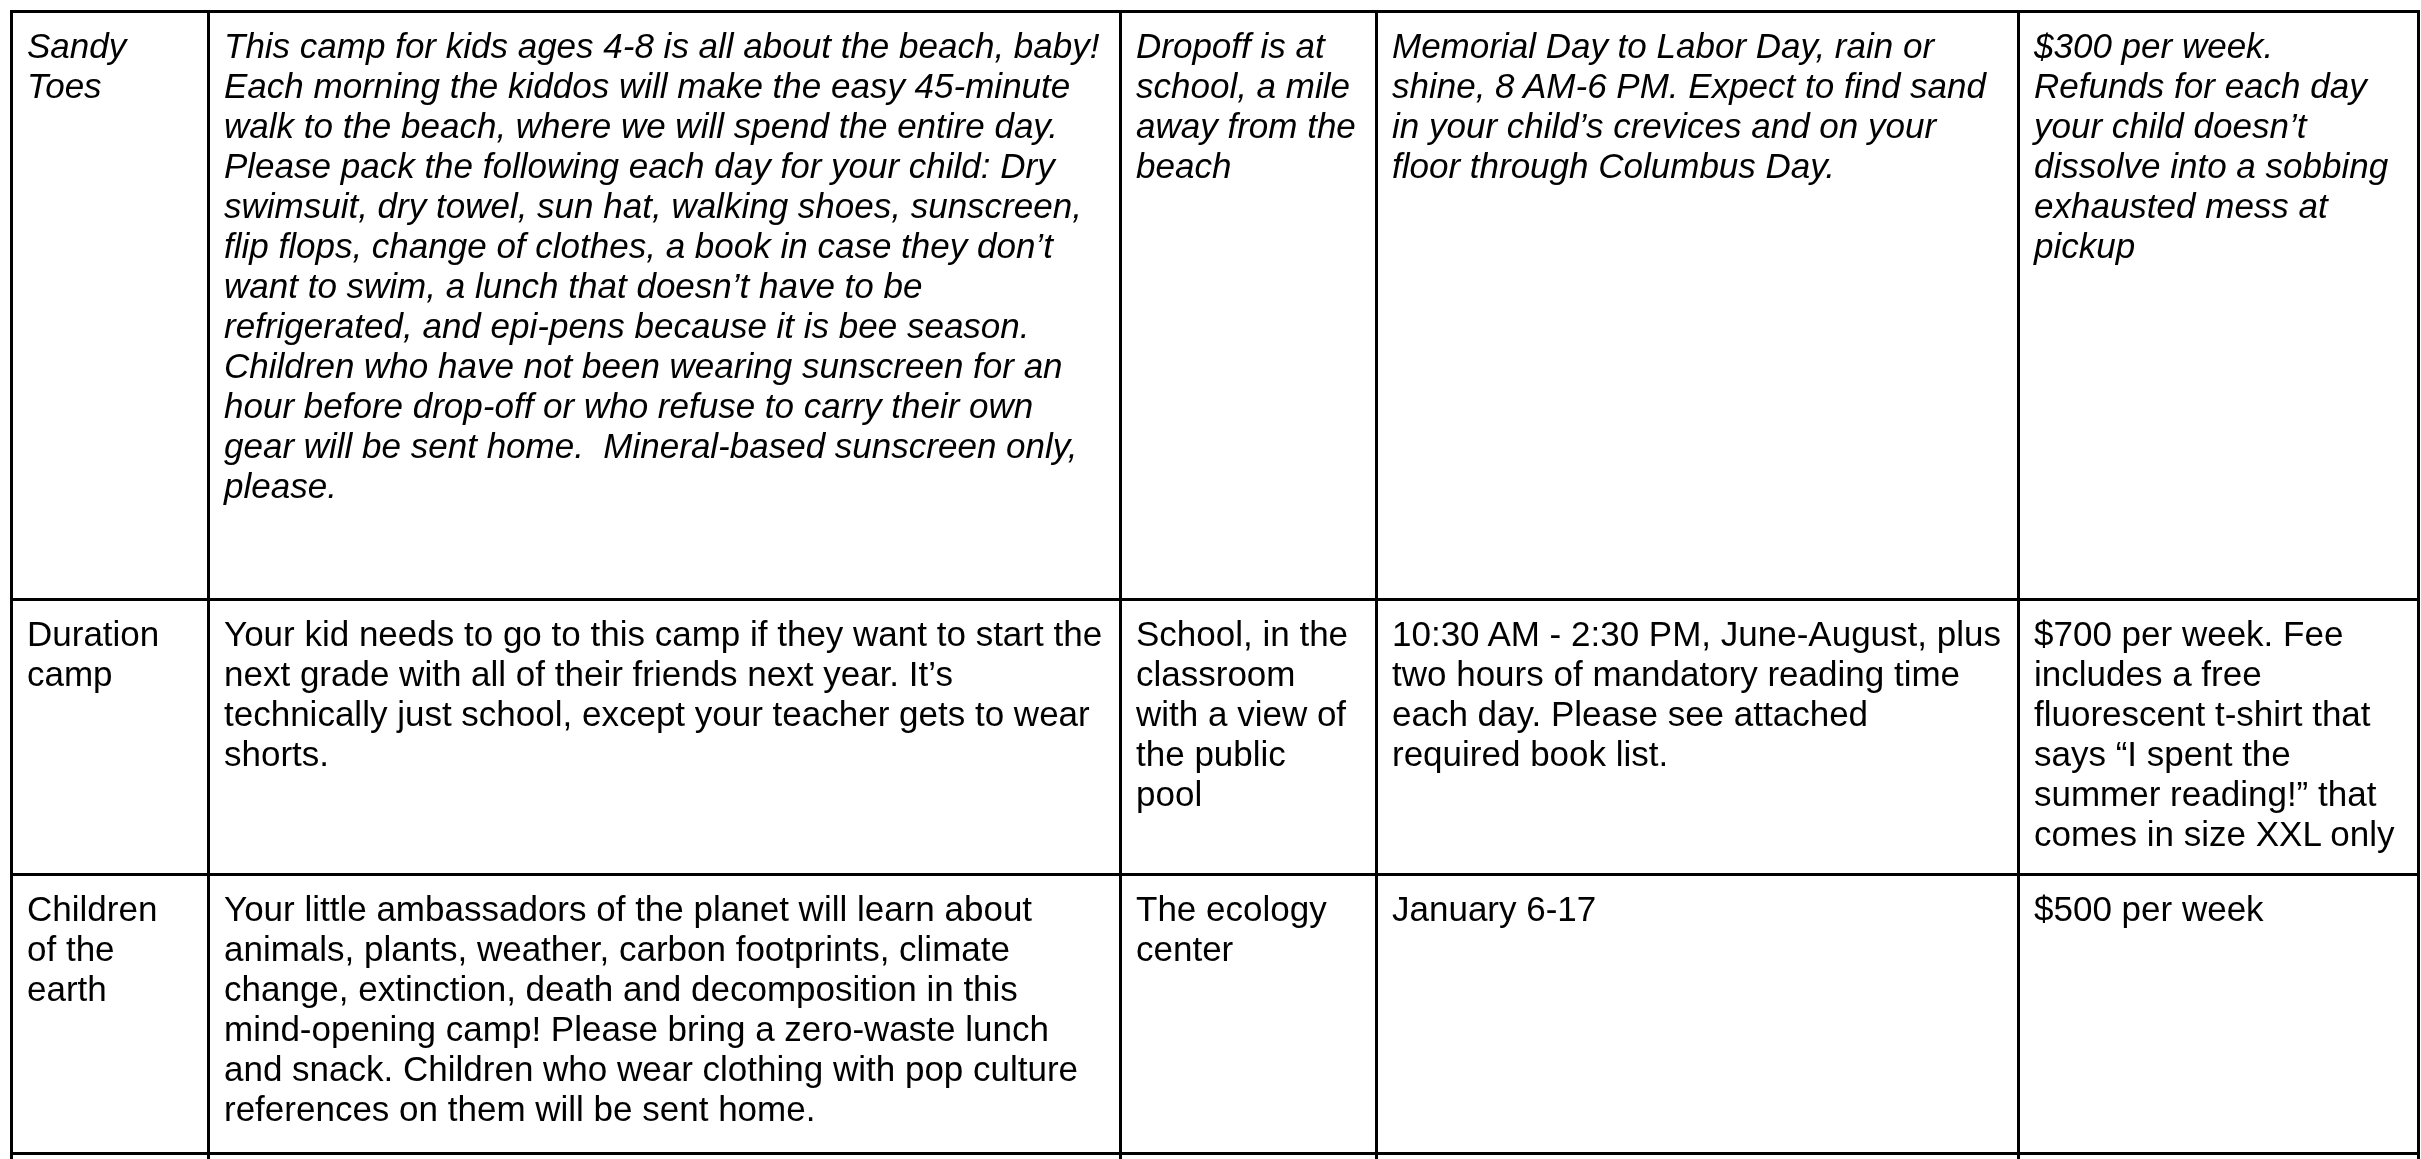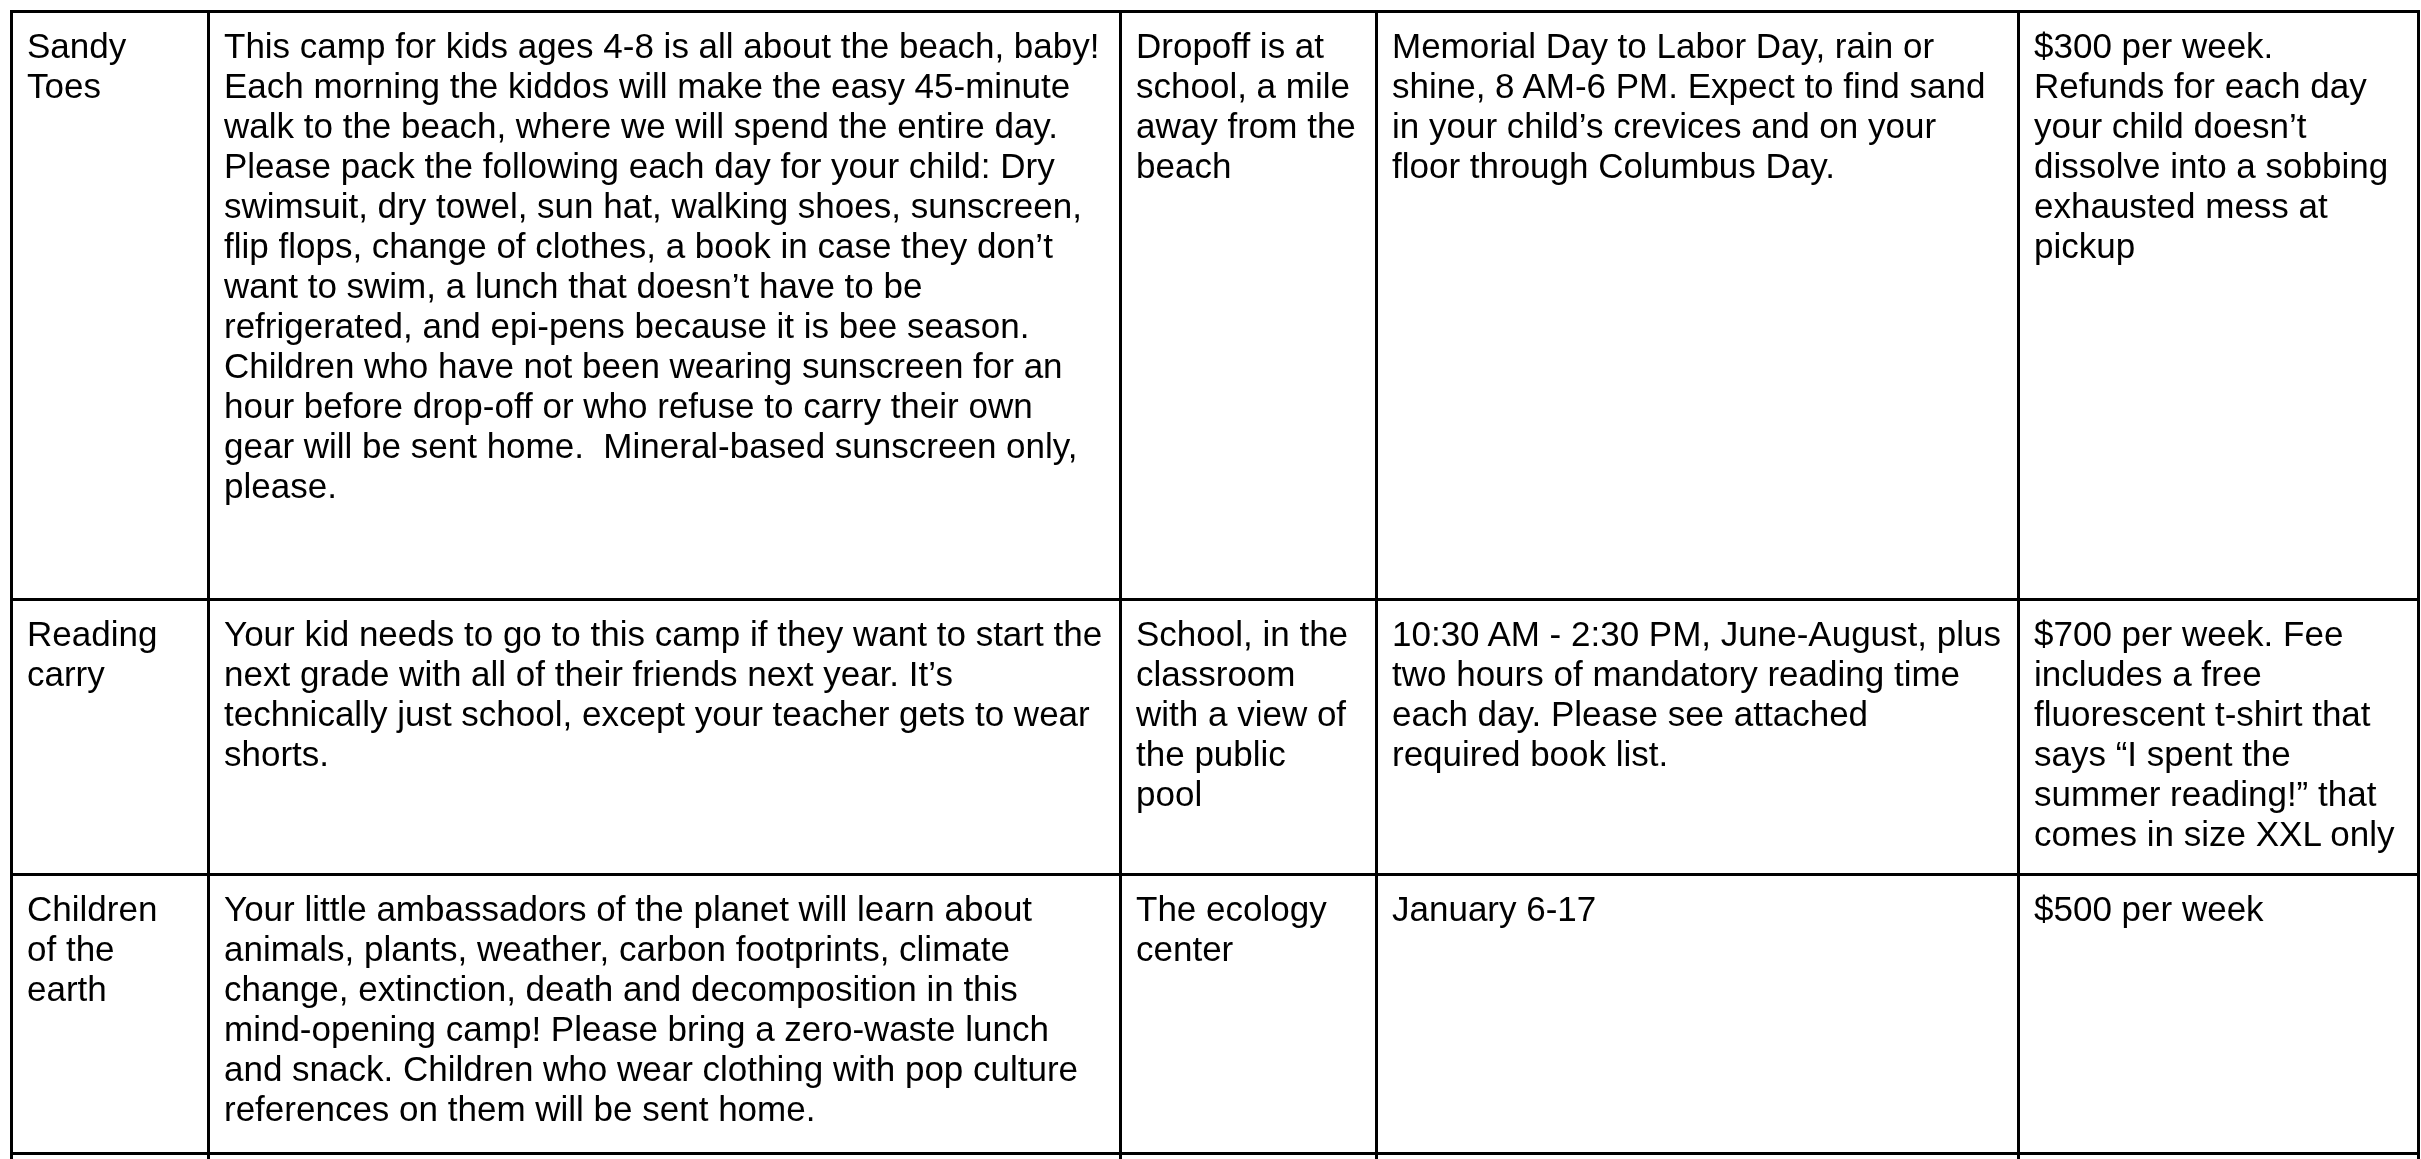--- a/index.html
+++ b/index.html
@@ -29,21 +29,21 @@
     word-wrap: break-word;
     overflow: hidden;
     font-weight: normal;
   }
   table.camps th {
     font-weight: bold;
     padding-top: 16px;
   }
   td.name-cell { font-weight: bold; }
   tr.r-head { height: 73px; }
-  tr.r-1 { height: 588px; }
+  tr.r-1 { height: 588px; font-style: italic; }
   tr.r-2 { height: 275px; }
   tr.r-3 { height: 279px; }
   tr.r-4 { height: 90px; }
 </style>
 </head>
 <body>
 
 <div class="page">
   <table class="camps">
     <colgroup>
@@ -55,21 +55,21 @@
     </colgroup>
     <tbody>
     <tr class="r-1">
       <td class="name-cell">Sandy Toes</td>
       <td>This camp for kids ages 4-8 is all about the beach, baby! Each morning the kiddos will make the easy 45-minute walk to the beach, where we will spend the entire day. Please pack the following each day for your child: Dry swimsuit, dry towel, sun hat, walking shoes, sunscreen, flip flops, change of clothes, a book in case they don’t want to swim, a lunch that doesn’t have to be refrigerated, and epi-pens because it is bee season. Children who have not been wearing sunscreen for an hour before drop-off or who refuse to carry their own gear will be sent home.  Mineral-based sunscreen only, please.</td>
       <td>Dropoff is at school, a mile away from the beach</td>
       <td>Memorial Day to Labor Day, rain or shine, 8 AM-6 PM. Expect to find sand in your child’s crevices and on your floor through Columbus Day.</td>
       <td>$300 per week. Refunds for each day your child doesn’t dissolve into a sobbing exhausted mess at pickup</td>
     </tr>
     <tr class="r-2">
-      <td class="name-cell">Reading carry</td>
+      <td class="name-cell">Duration camp</td>
       <td>Your kid needs to go to this camp if they want to start the next grade with all of their friends next year. It’s technically just school, except your teacher gets to wear shorts.</td>
       <td>School, in the classroom with a view of the public pool</td>
       <td>10:30 AM - 2:30 PM, June-August, plus two hours of mandatory reading time each day. Please see attached required book list.</td>
       <td>$700 per week. Fee includes a free fluorescent t-shirt that says “I spent the summer reading!” that comes in size XXL only</td>
     </tr>
     <tr class="r-3">
       <td class="name-cell">Children of the earth</td>
       <td>Your little ambassadors of the planet will learn about animals, plants, weather, carbon footprints, climate change, extinction, death and decomposition in this mind-opening camp! Please bring a zero-waste lunch and snack. Children who wear clothing with pop culture references on them will be sent home.</td>
       <td>The ecology center</td>
       <td>January 6-17</td>

